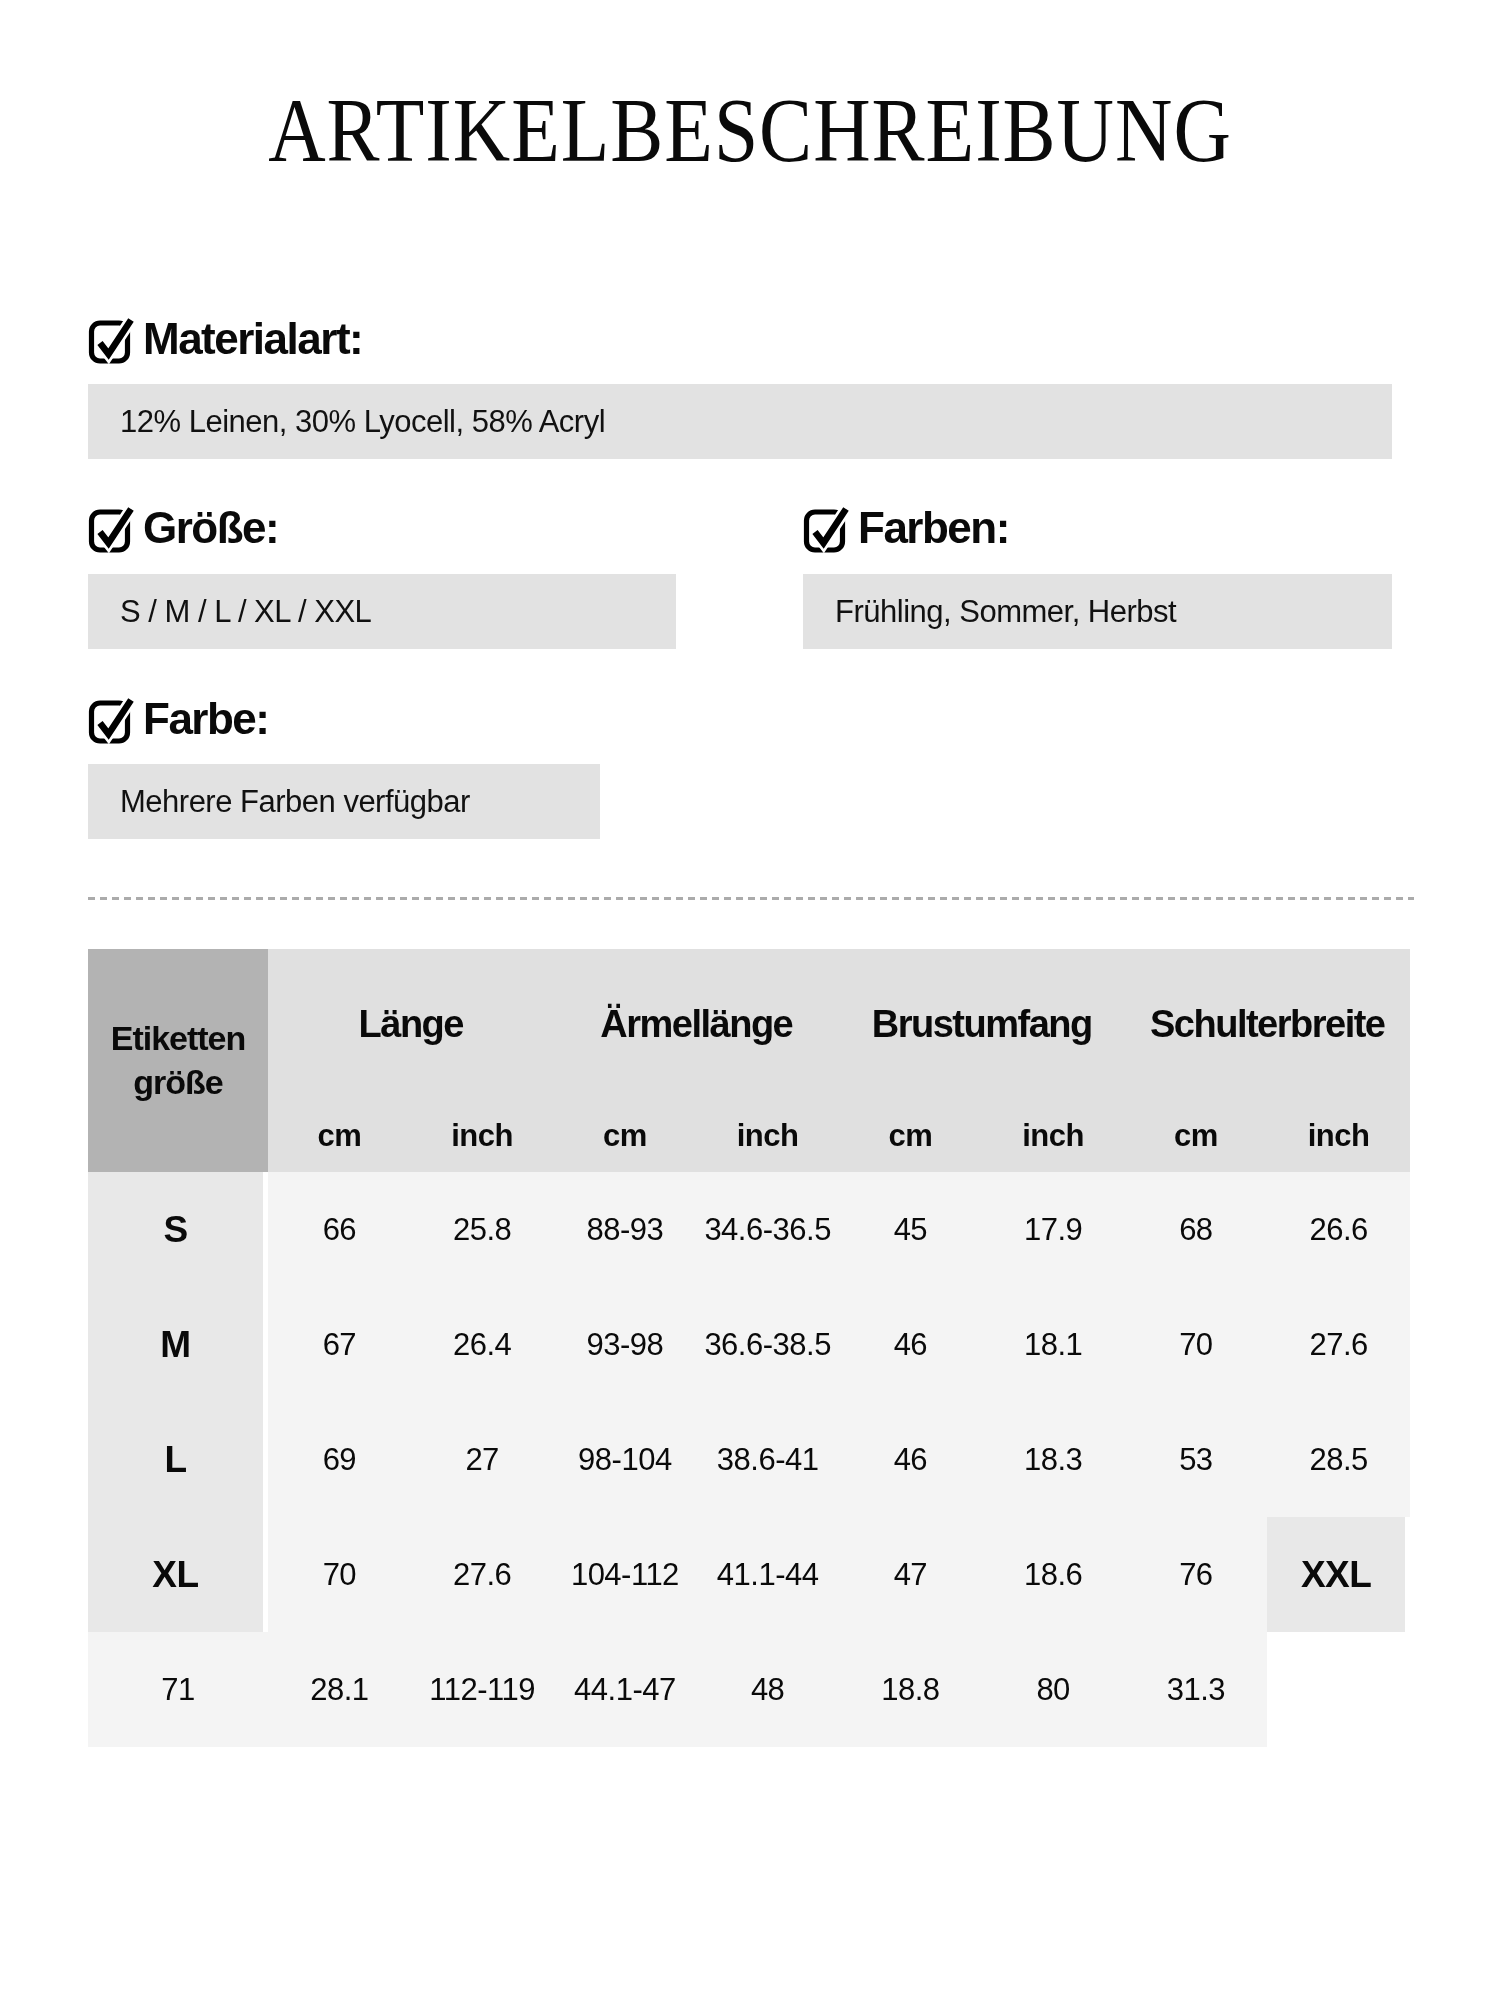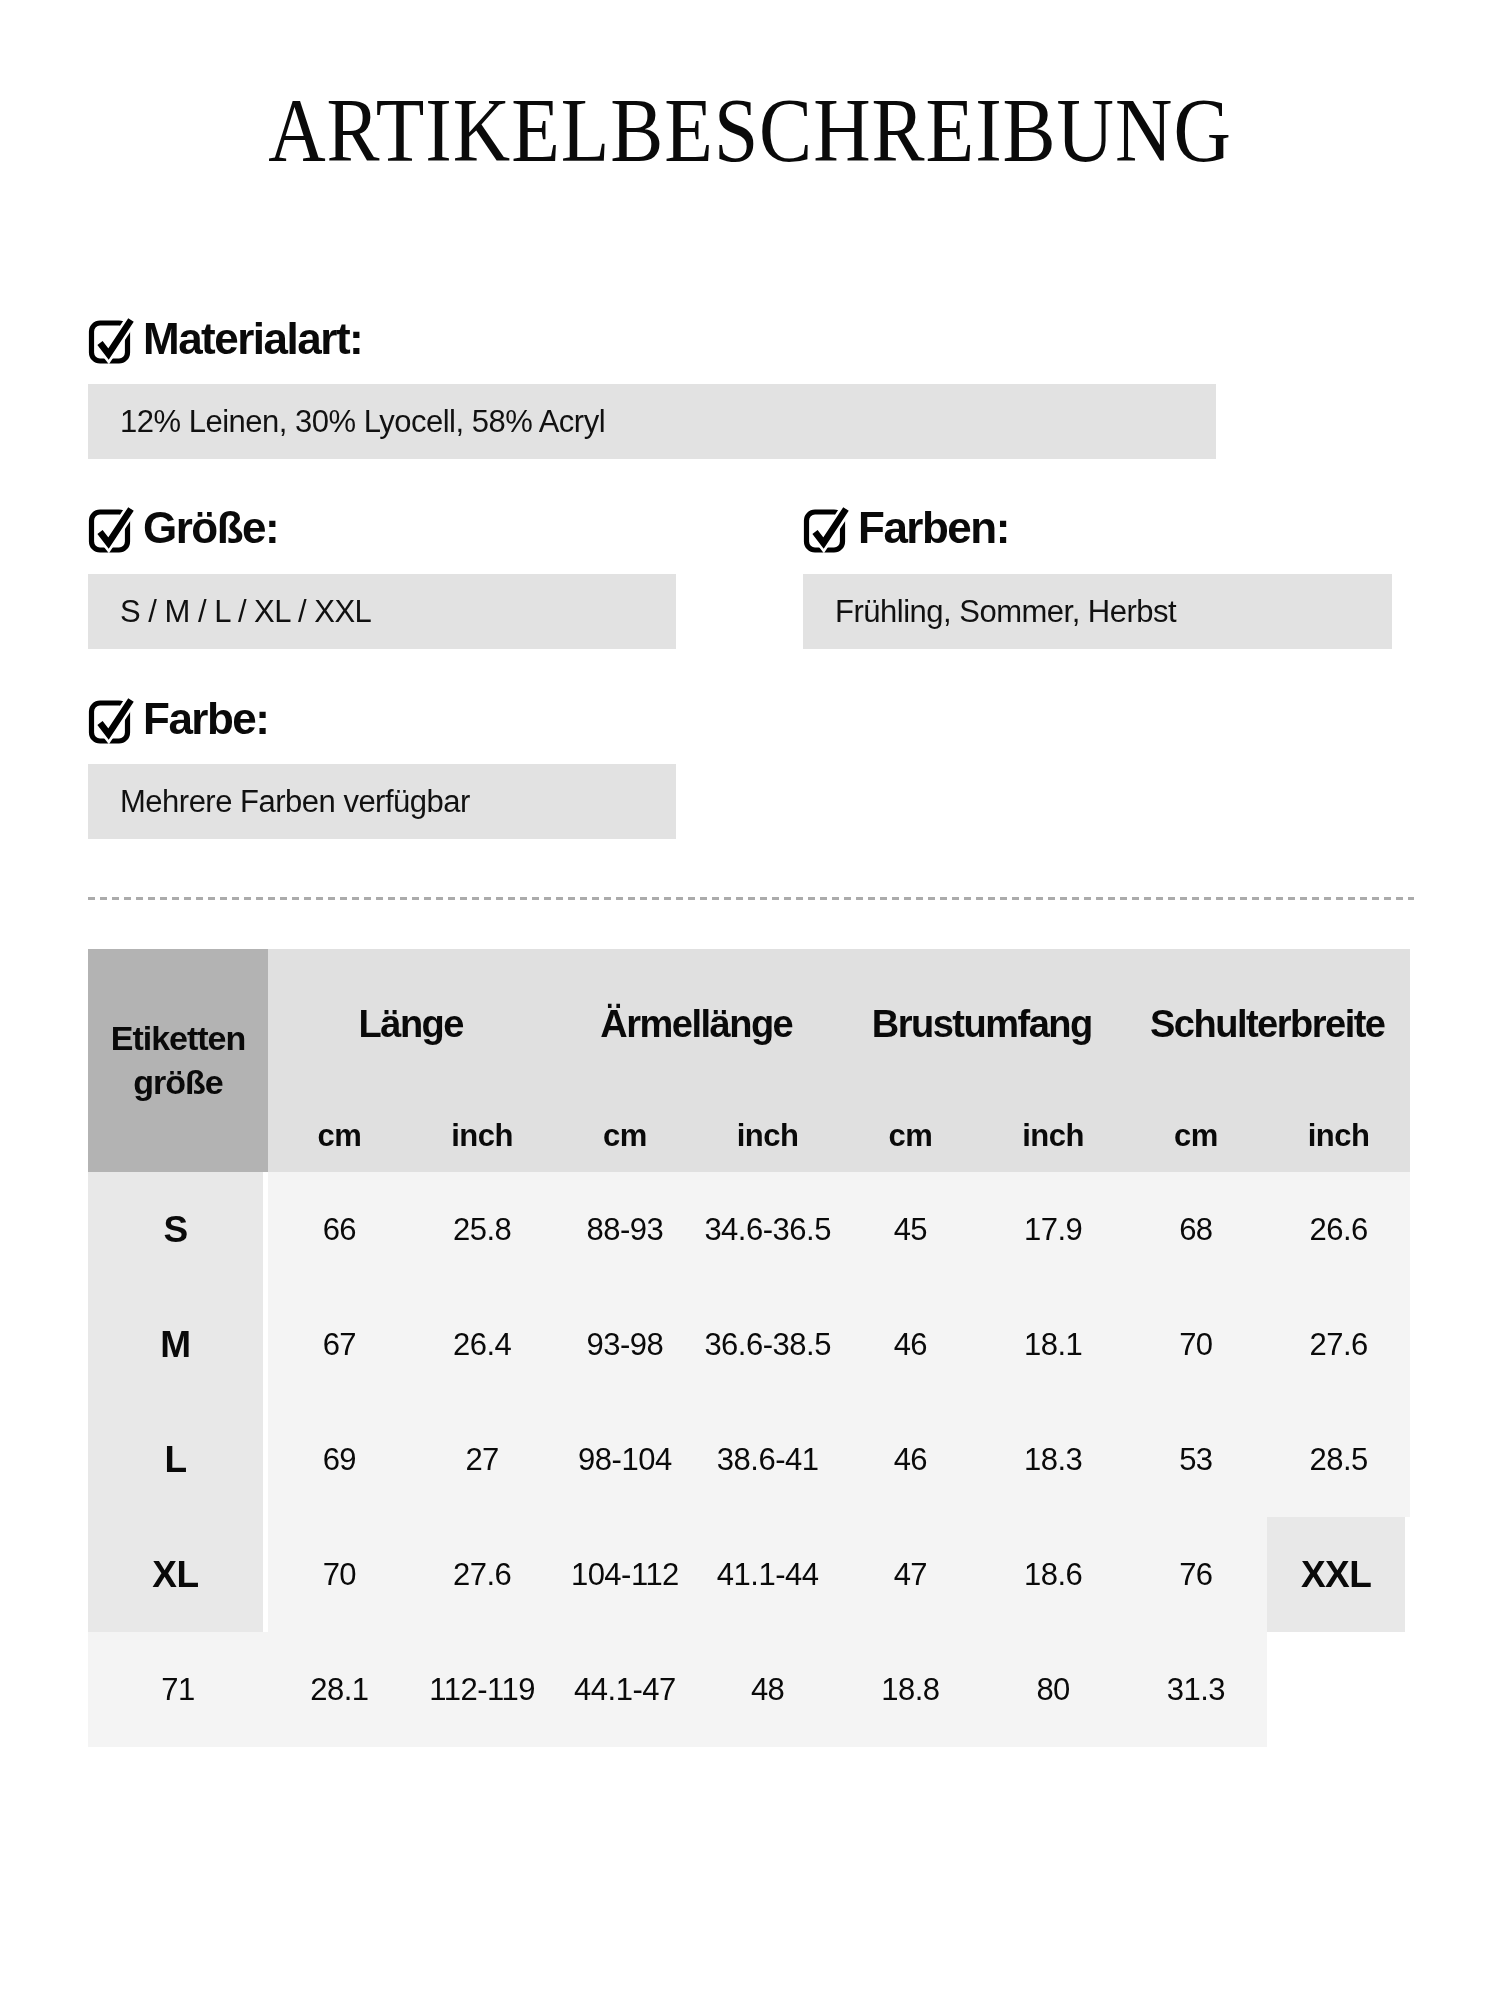--- a/index.html
+++ b/index.html
@@ -52,32 +52,32 @@
     height:75px;
     display:flex;align-items:center;
     padding-left:32px;
     font-size:31px;
     letter-spacing:-0.5px;
     color:#111;
     white-space:nowrap;
   }
   .sec-material{margin-top:136px;}
   .sec-material .sec-heading{margin-bottom:18px;}
-  .sec-material .value-box{width:1128px;}
+  .sec-material .value-box{width:1304px;}
 
   .two-col{display:flex;margin-top:42px;}
   .col-left{width:588px;}
   .col-right{width:589px;margin-left:127px;}
   .two-col .sec-heading{margin-bottom:19px;}
   .col-left .value-box{width:588px;}
   .col-right .value-box{width:589px;}
 
   .sec-color{margin-top:43px;}
   .sec-color .sec-heading{margin-bottom:18px;}
-  .sec-color .value-box{width:588px;}
+  .sec-color .value-box{width:512px;}
 
   
   .divider{
     margin-top:58px;
     width:1326px;
     height:3px;
     background:repeating-linear-gradient(90deg,var(--divider) 0 7px,transparent 7px 12px);
   }
 
   

